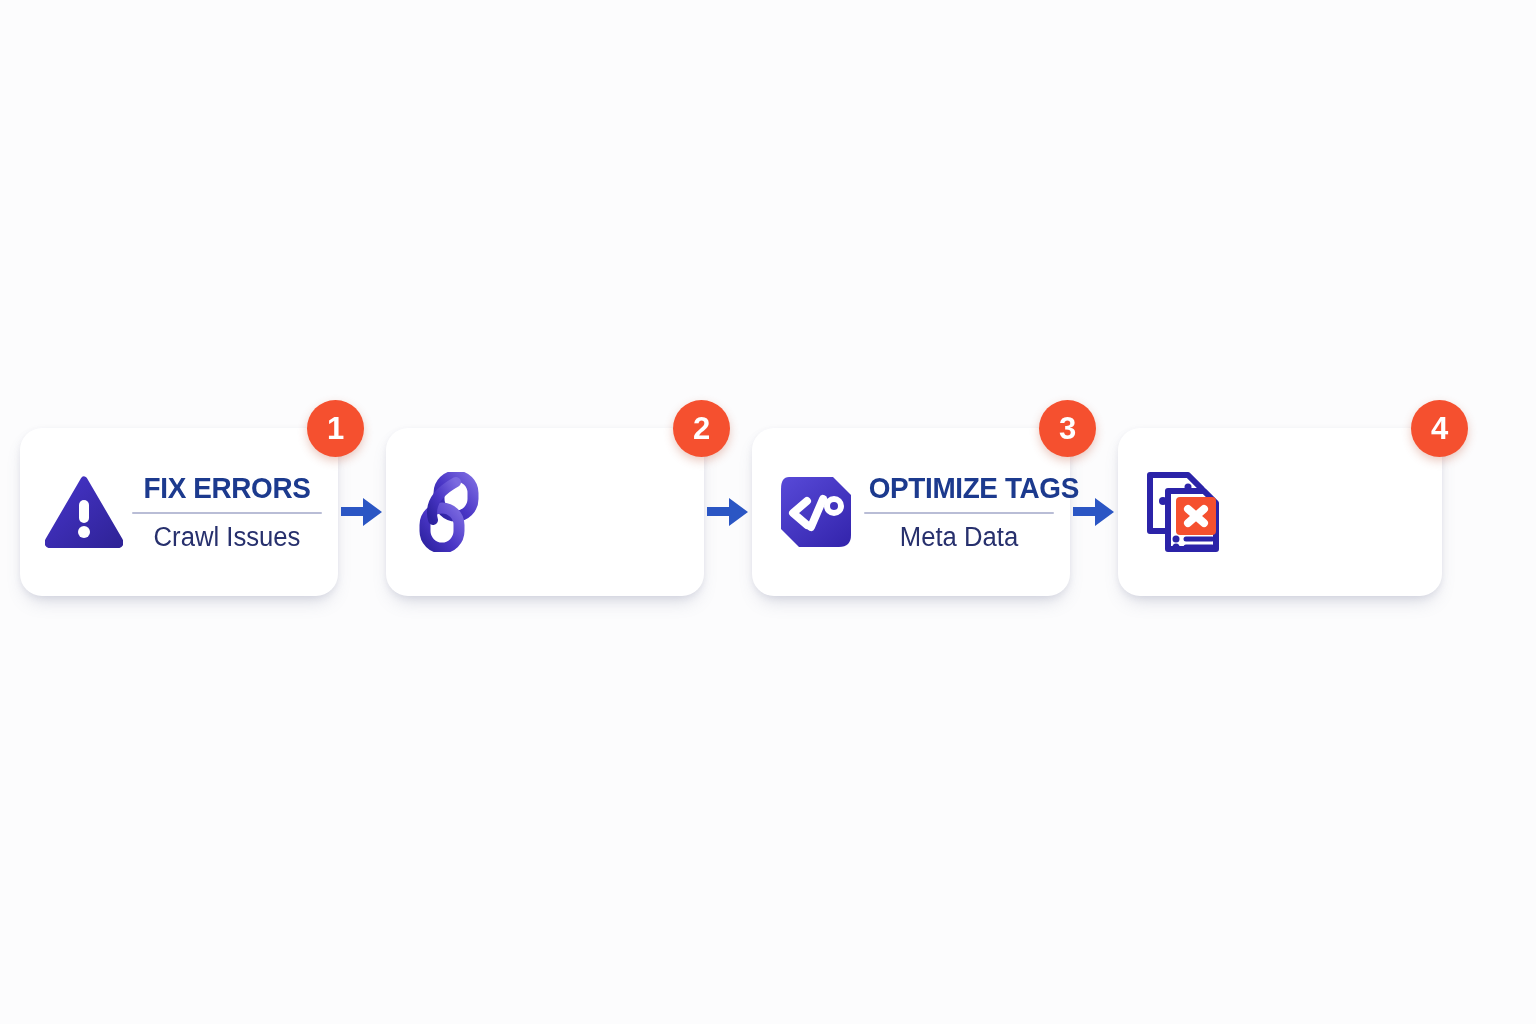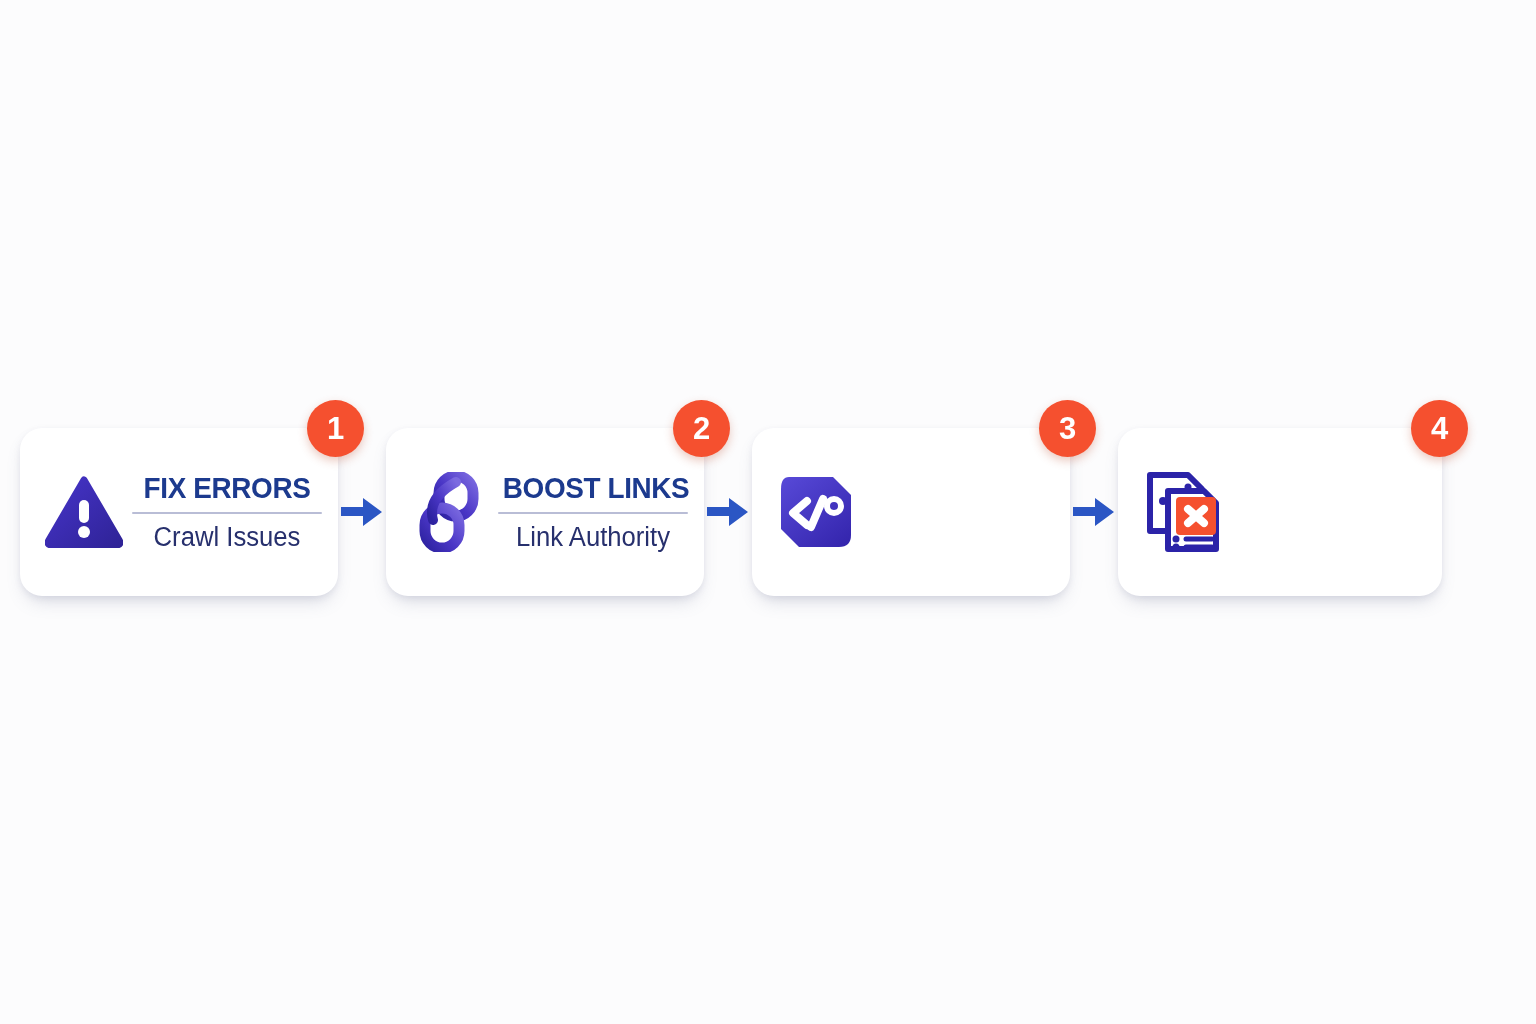--- a/index.html
+++ b/index.html
@@ -182,25 +182,20 @@
               <stop offset="100%" stop-color="#2d22a0"></stop>
             </linearGradient>
           </defs>
           <g stroke="url(#g2)" fill="none" stroke-linecap="round">
             <rect x="27" y="4" width="34" height="40" rx="17" stroke-width="11"></rect>
             <rect x="13" y="36" width="34" height="40" rx="17" stroke-width="11"></rect>
             <path d="M44 10 Q15 26 21 48" stroke-width="10"></path>
           </g>
         </svg>
       </div>
-      <div class="text-col">
-        <div class="title">BOOST LINKS</div>
-        <div class="divider"></div>
-        <div class="subtitle">Link Authority</div>
-      </div>
     </div>
   </div>
 
   <div class="arrow">
     <svg width="42" height="34" viewBox="0 0 42 34">
       <path d="M0 12 L22 12 L22 3 L41 17 L22 31 L22 21 L0 21 Z" fill="#2b56c4"></path>
     </svg>
   </div>
 
   <div class="step">
@@ -213,20 +208,25 @@
               <stop offset="0%" stop-color="#5648d6"></stop>
               <stop offset="100%" stop-color="#3425ad"></stop>
             </linearGradient>
           </defs>
           <path d="M12 4 L56 4 L74 22 L74 62 Q74 74 62 74 L22 74 L4 56 L4 16 Q4 4 12 4 Z" fill="url(#g3)"></path>
           <path d="M30 28 L16 40 L30 52" stroke="#ffffff" stroke-width="8" fill="none" stroke-linecap="round" stroke-linejoin="round"></path>
           <path d="M46 26 L34 54" stroke="#ffffff" stroke-width="8" fill="none" stroke-linecap="round"></path>
           <circle cx="57" cy="33" r="7" fill="none" stroke="#ffffff" stroke-width="6"></circle>
         </svg>
       </div>
+      <div class="text-col">
+        <div class="title">OPTIMIZE TAGS</div>
+        <div class="divider"></div>
+        <div class="subtitle">Meta Data</div>
+      </div>
     </div>
   </div>
 
   <div class="arrow">
     <svg width="42" height="34" viewBox="0 0 42 34">
       <path d="M0 12 L22 12 L22 3 L41 17 L22 31 L22 21 L0 21 Z" fill="#2b56c4"></path>
     </svg>
   </div>
 
   <div class="step">

